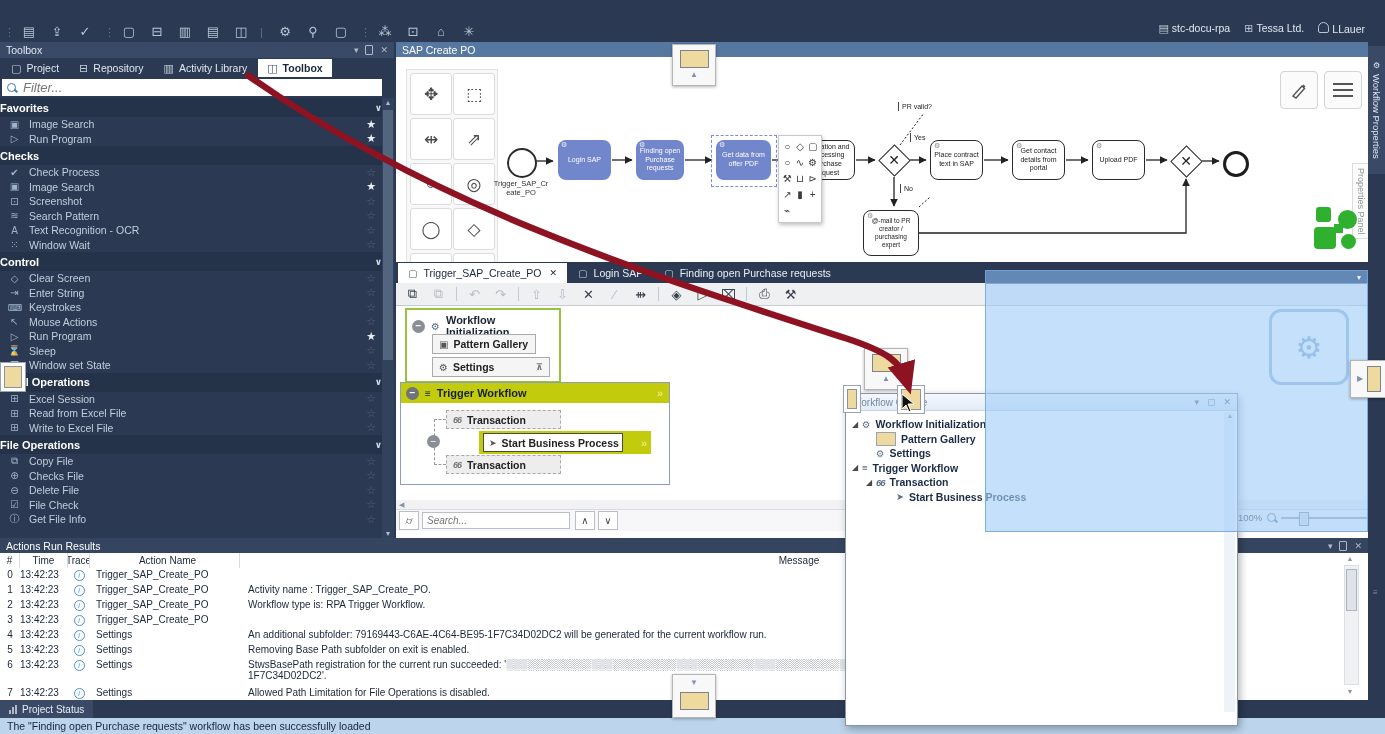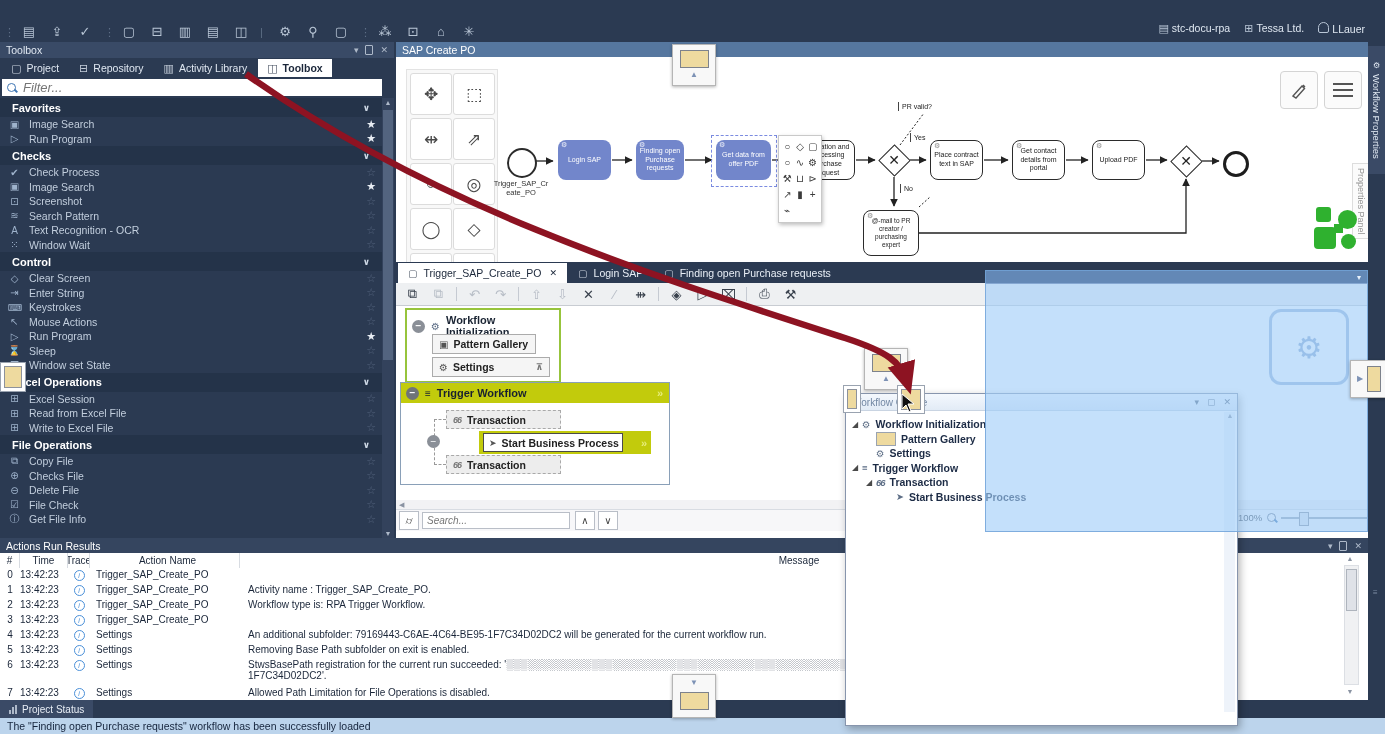--- a/index.html
+++ b/index.html
@@ -22,21 +22,21 @@
   .pin{display:inline-block;width:6px;height:8px;border:1px solid #aeb9c9;border-radius:1px;}
   #tbx-tabs{left:0;top:17px;width:394px;height:18px;display:flex;gap:2px;padding-left:2px;box-sizing:border-box;}
   .tbx-tab{display:flex;align-items:center;gap:5px;padding:0 9px;font-size:10.5px;color:#dfe7f1;}
   .tbx-tab.active{background:#ffffff;color:#1a2639;font-weight:bold;}
   .tab-glyph{font-size:11px;opacity:.85;}
   #tbx-filter{left:2px;top:37px;width:380px;height:17px;background:#fff;display:flex;align-items:center;padding:0 5px;gap:5px;box-sizing:border-box;}
   #tbx-filter input{border:none;outline:none;flex:1;font-style:italic;font-size:13px;color:#7a8aa8;font-family:inherit;background:transparent;}
   .mag{width:7px;height:7px;border:1.6px solid #3f76b4;border-radius:50%;position:relative;flex:none;}
   .mag::after{content:"";position:absolute;left:6px;top:6px;width:4px;height:1.6px;background:#3f76b4;transform:rotate(45deg);}
   #tbx-list{left:0;top:56px;width:382px;height:440px;overflow:hidden;}
-  .sec-hdr{height:19px;background:#243349;display:flex;align-items:center;padding:0 12px;font-weight:bold;font-size:11px;color:#fff;}
+  .sec-hdr{height:19px;background:#243349;display:flex;align-items:center;padding:0 0;font-weight:bold;font-size:11px;color:#fff;}
   .sec-hdr .chev{margin-left:auto;color:#cfd9e6;font-size:9px;}
   .tbi{height:14.5px;display:flex;align-items:center;padding-left:8px;gap:8px;color:#c2cedd;font-size:10.5px;}
   .tbi-ic{width:13px;text-align:center;color:#9fb3cc;font-size:10px;flex:none;}
   .star{margin-left:auto;margin-right:6px;font-size:11px;color:#51617a;}
   .star::before{content:"☆";}
   .star.on{color:#e8edf4;}
   .star.on::before{content:"★";}
   #tbx-scroll{left:382px;top:56px;width:12px;height:440px;background:#33425c;}
   #tbx-scroll .thumb{position:absolute;left:1px;top:12px;width:10px;height:250px;background:#53647f;}
   .sb-arrow{position:absolute;left:0;width:12px;text-align:center;font-size:7px;color:#aeb9c9;}

